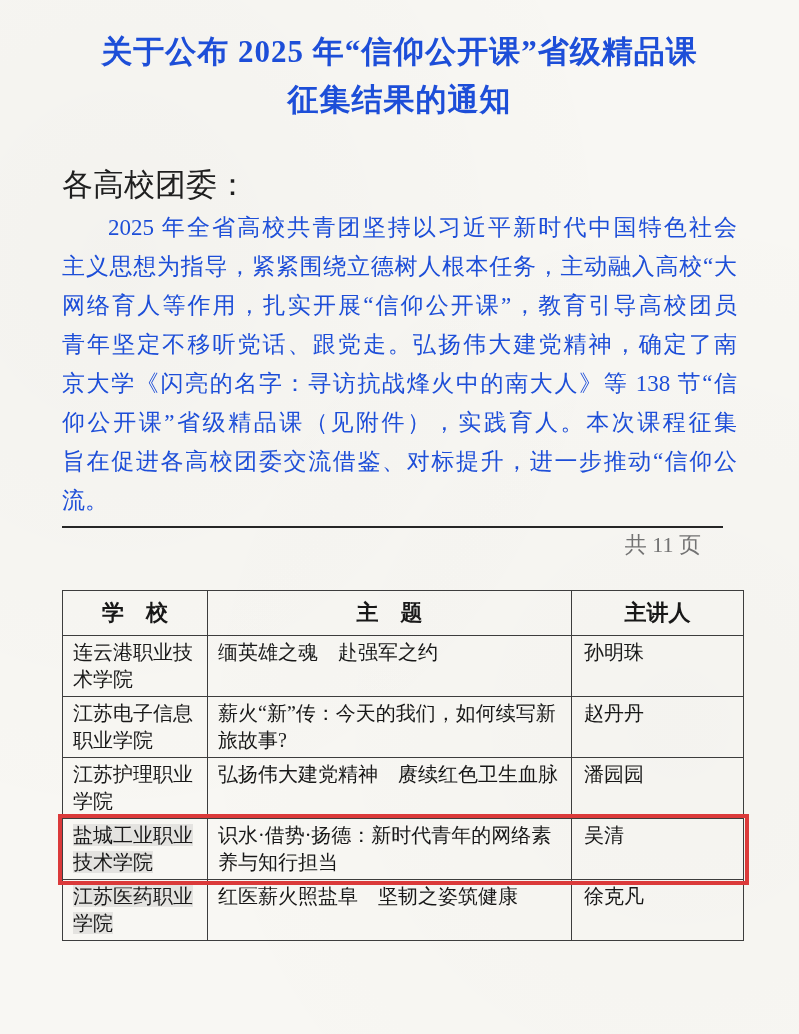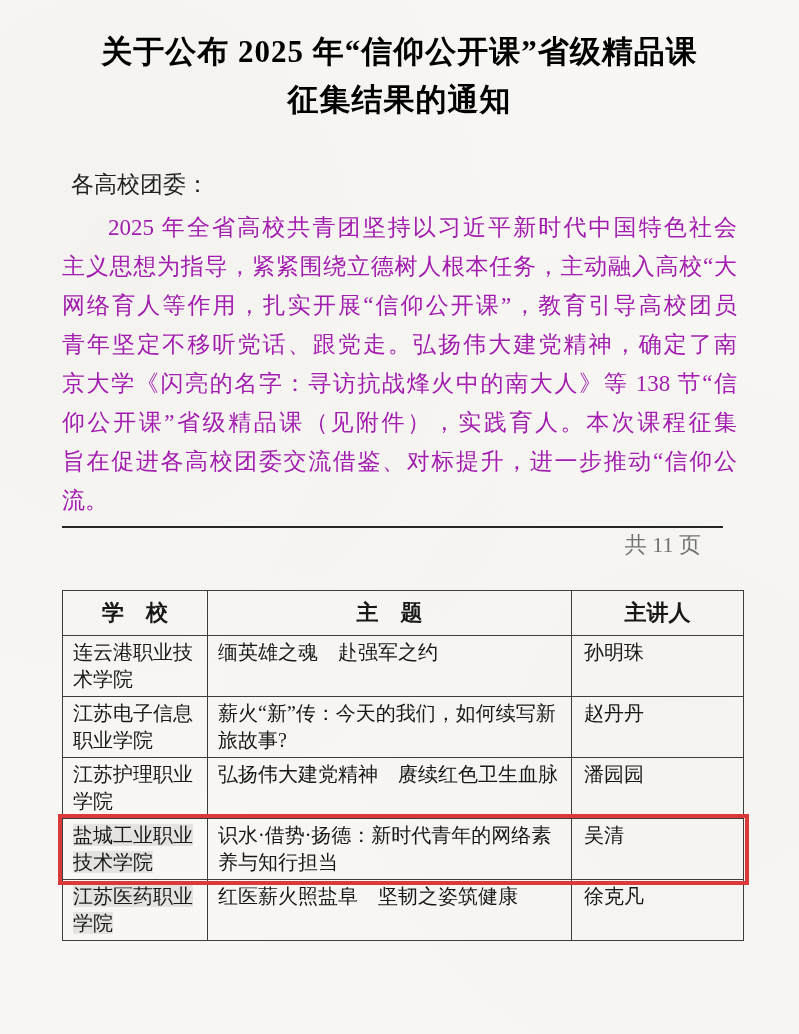--- a/index.html
+++ b/index.html
@@ -9,30 +9,30 @@
     overflow:hidden;
     background:
       radial-gradient(ellipse at 15% 25%, rgba(0,0,0,0.02), transparent 55%),
       radial-gradient(ellipse at 85% 70%, rgba(0,0,0,0.015), transparent 55%),
       #f8f7f3;
     font-family:"Liberation Serif","DejaVu Serif",serif;
     color:#1f1f1f;
   }
   .page { padding:28px 62px 0 62px; }
 
-  .title { font-weight:bold; font-size:31px; line-height:48px; text-align:center; color:#000000; letter-spacing:1px; }
+  .title { font-weight:bold; font-size:31px; line-height:48px; text-align:center; color:#1d4ed8; letter-spacing:1px; }
   .title .tline { display:block; }
 
-  .salutation { margin-top:38px; font-size:23px; line-height:46px;margin-left:9px; }
+  .salutation { margin-top:38px; font-size:31px; line-height:46px; }
 
   .body-text { margin-top:0; }
   .bline {
     font-size:23px; line-height:39px;
     text-align:justify; text-align-last:justify;
-    color:#a21caf;
+    color:#1d4ed8;
   }
   .bline.indent { text-indent:2em; }
   .bline.end { text-align:justify; text-align-last:left; }
 
   .rule { border:none; border-top:2px solid #262626; width:661px; margin-top:6px; }
   .page-count { font-size:22px; line-height:34px; text-align:right; padding-right:36px; color:#737373; }
 
   .table-wrap { margin-top:28px; }
   table { border-collapse:collapse; table-layout:fixed; width:681px; color:#181818; }
   th, td { border:1px solid #3d3d3d; vertical-align:top; }

